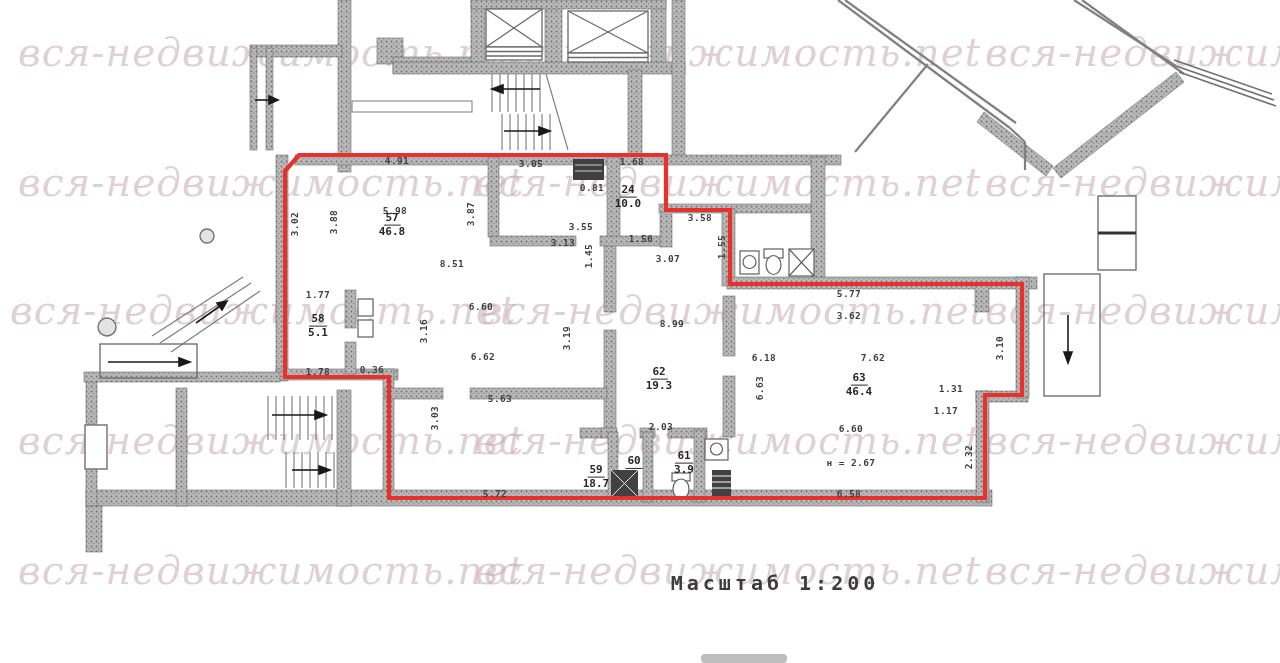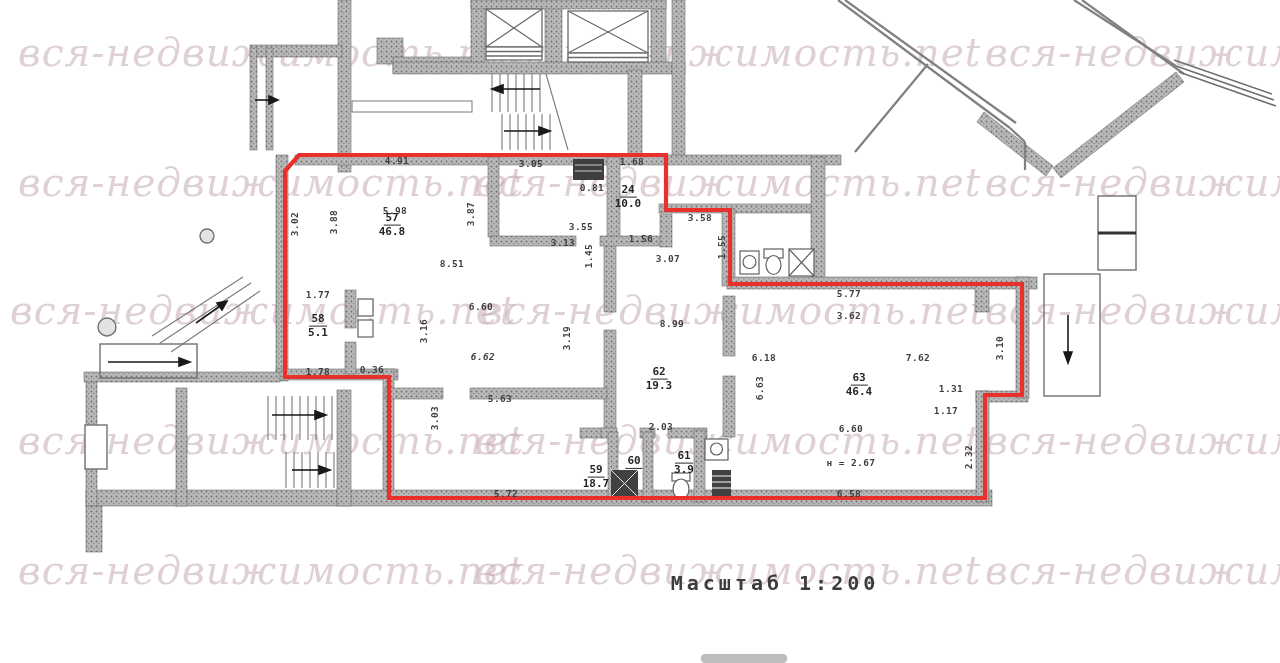--- a/index.html
+++ b/index.html
@@ -247,34 +247,34 @@
       <span class="dim" style="left: 551px; top: 242px; margin-left: 12px;">3.13</span>
       <span class="dim" style="left: 641px; top: 238px;">1.56</span>
       <span class="dim" style="left: 668px; top: 258px;">3.07</span>
       <span class="dim v" style="left: 588px; top: 256px;">1.45</span>
       <span class="dim v" style="left: 721px; top: 247px;">1.55</span>
       <span class="dim" style="left: 700px; top: 217px;">3.58</span>
       <span class="dim" style="left: 452px; top: 263px; text-align: right;">8.51</span>
       <span class="dim" style="left: 318px; top: 294px;">1.77</span>
       <span class="dim" style="left: 481px; top: 306px;">6.60</span>
       <span class="dim v" style="left: 423px; top: 331px;">3.16</span>
-      <span class="dim" style="left: 483px; top: 356px; font-style: italic;">6.62</span>
+      <span class="dim" style="left: 483px; top: 356px;">6.62</span>
       <span class="dim v" style="left: 566px; top: 338px;">3.19</span>
       <span class="dim" style="left: 318px; top: 371px;">1.78</span>
       <span class="dim" style="left: 372px; top: 369px;">0.36</span>
       <span class="dim" style="left: 500px; top: 398px;">5.63</span>
       <span class="dim v" style="left: 434px; top: 418px;">3.03</span>
-      <span class="dim" style="left: 506px; top: 493px;">5.72</span>
+      <span class="dim" style="left: 495px; top: 493px;">5.72</span>
       <span class="dim" style="left: 661px; top: 426px;">2.03</span>
       <span class="dim" style="left: 672px; top: 323px;">8.99</span>
       <span class="dim" style="left: 764px; top: 337px; margin-top: 20px;">6.18</span>
       <span class="dim v" style="left: 759px; top: 388px;">6.63</span>
       <span class="dim" style="left: 849px; top: 293px;">5.77</span>
       <span class="dim" style="left: 849px; top: 315px;">3.62</span>
-      <span class="dim" style="left: 918px; top: 357px;">7.62</span>
+      <span class="dim" style="left: 873px; top: 357px;">7.62</span>
       <span class="dim" style="left: 851px; top: 428px;">6.60</span>
       <span class="dim" style="left: 851px; top: 462px;">н = 2.67</span>
       <span class="dim" style="left: 849px; top: 493px;">6.58</span>
       <span class="dim" style="left: 951px; top: 388px;">1.31</span>
       <span class="dim" style="left: 946px; top: 410px;">1.17</span>
       <span class="dim v" style="left: 968px; top: 457px;">2.32</span>
       <span class="dim v" style="left: 999px; top: 348px;">3.10</span>
     </div>
   <div class="layer" id="room-layer">
       <div class="room" style="left: 628px; top: 197px;"><span class="rn">24</span><span class="ra">10.0</span></div>

